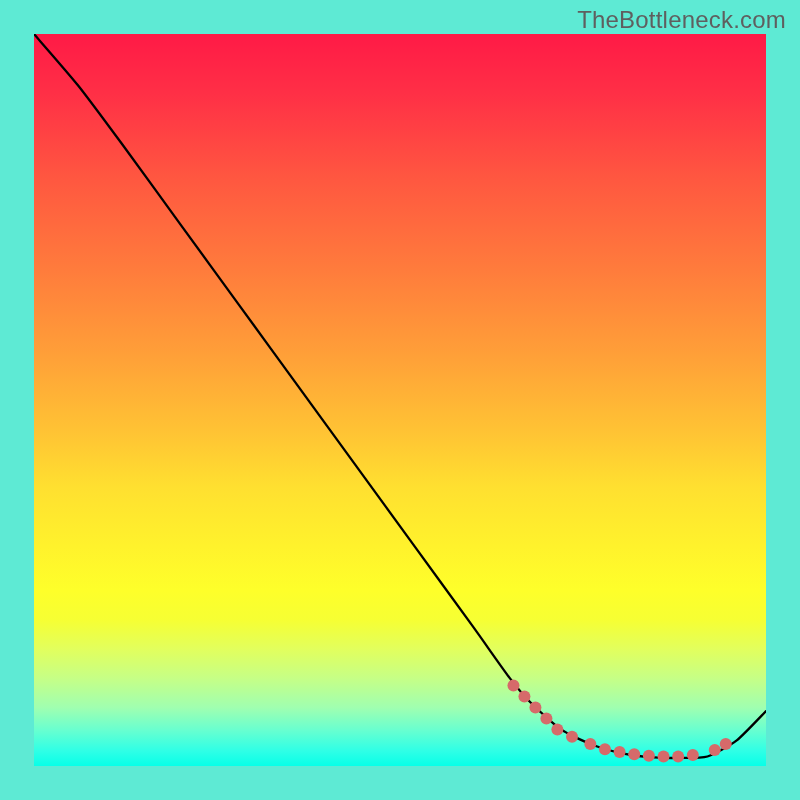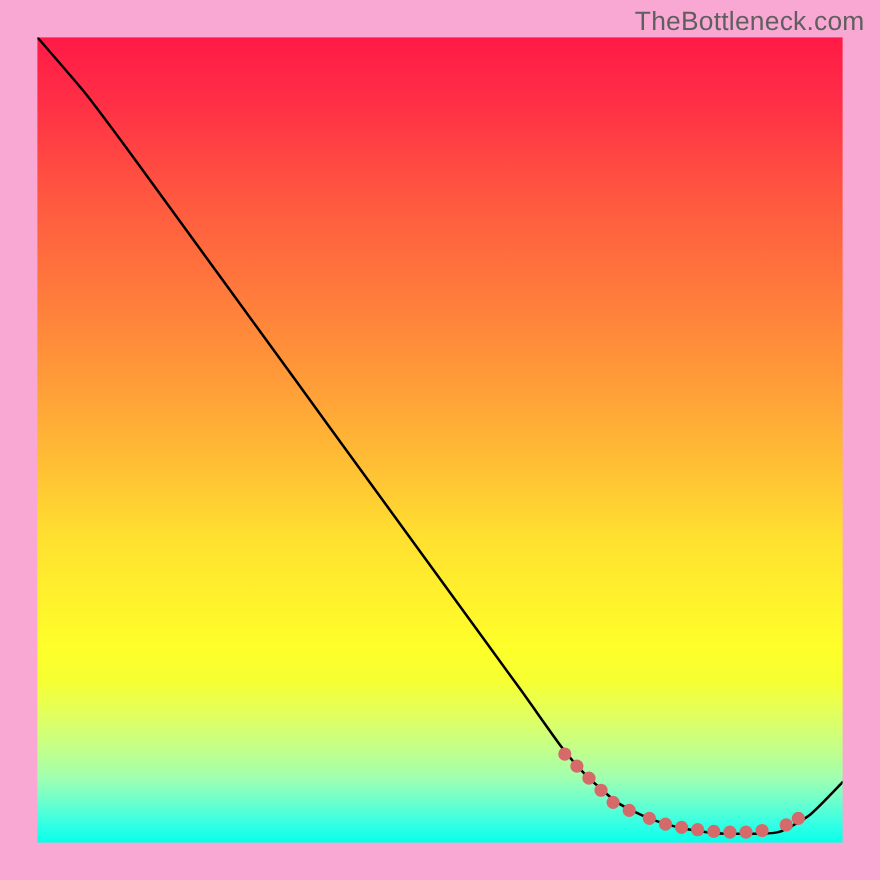--- a/index.html
+++ b/index.html
@@ -1,21 +1,21 @@
 <!DOCTYPE html>
 <html><head>
 <meta charset="utf-8">
 <style>
   * { margin: 0; padding: 0; box-sizing: border-box; }
   html, body { width: 800px; height: 800px; background: #000; overflow: hidden; }
   .container {
     position: relative;
     width: 800px;
     height: 800px;
-    background: #f9a8d4;
+    background: #5eead4;
   }
   .watermark {
     position: absolute;
     top: 6px;
     right: 14px;
     font-family: Arial, Helvetica, sans-serif;
     font-size: 24px;
     color: #5f5f5f;
     letter-spacing: 0.2px;
     z-index: 4;

